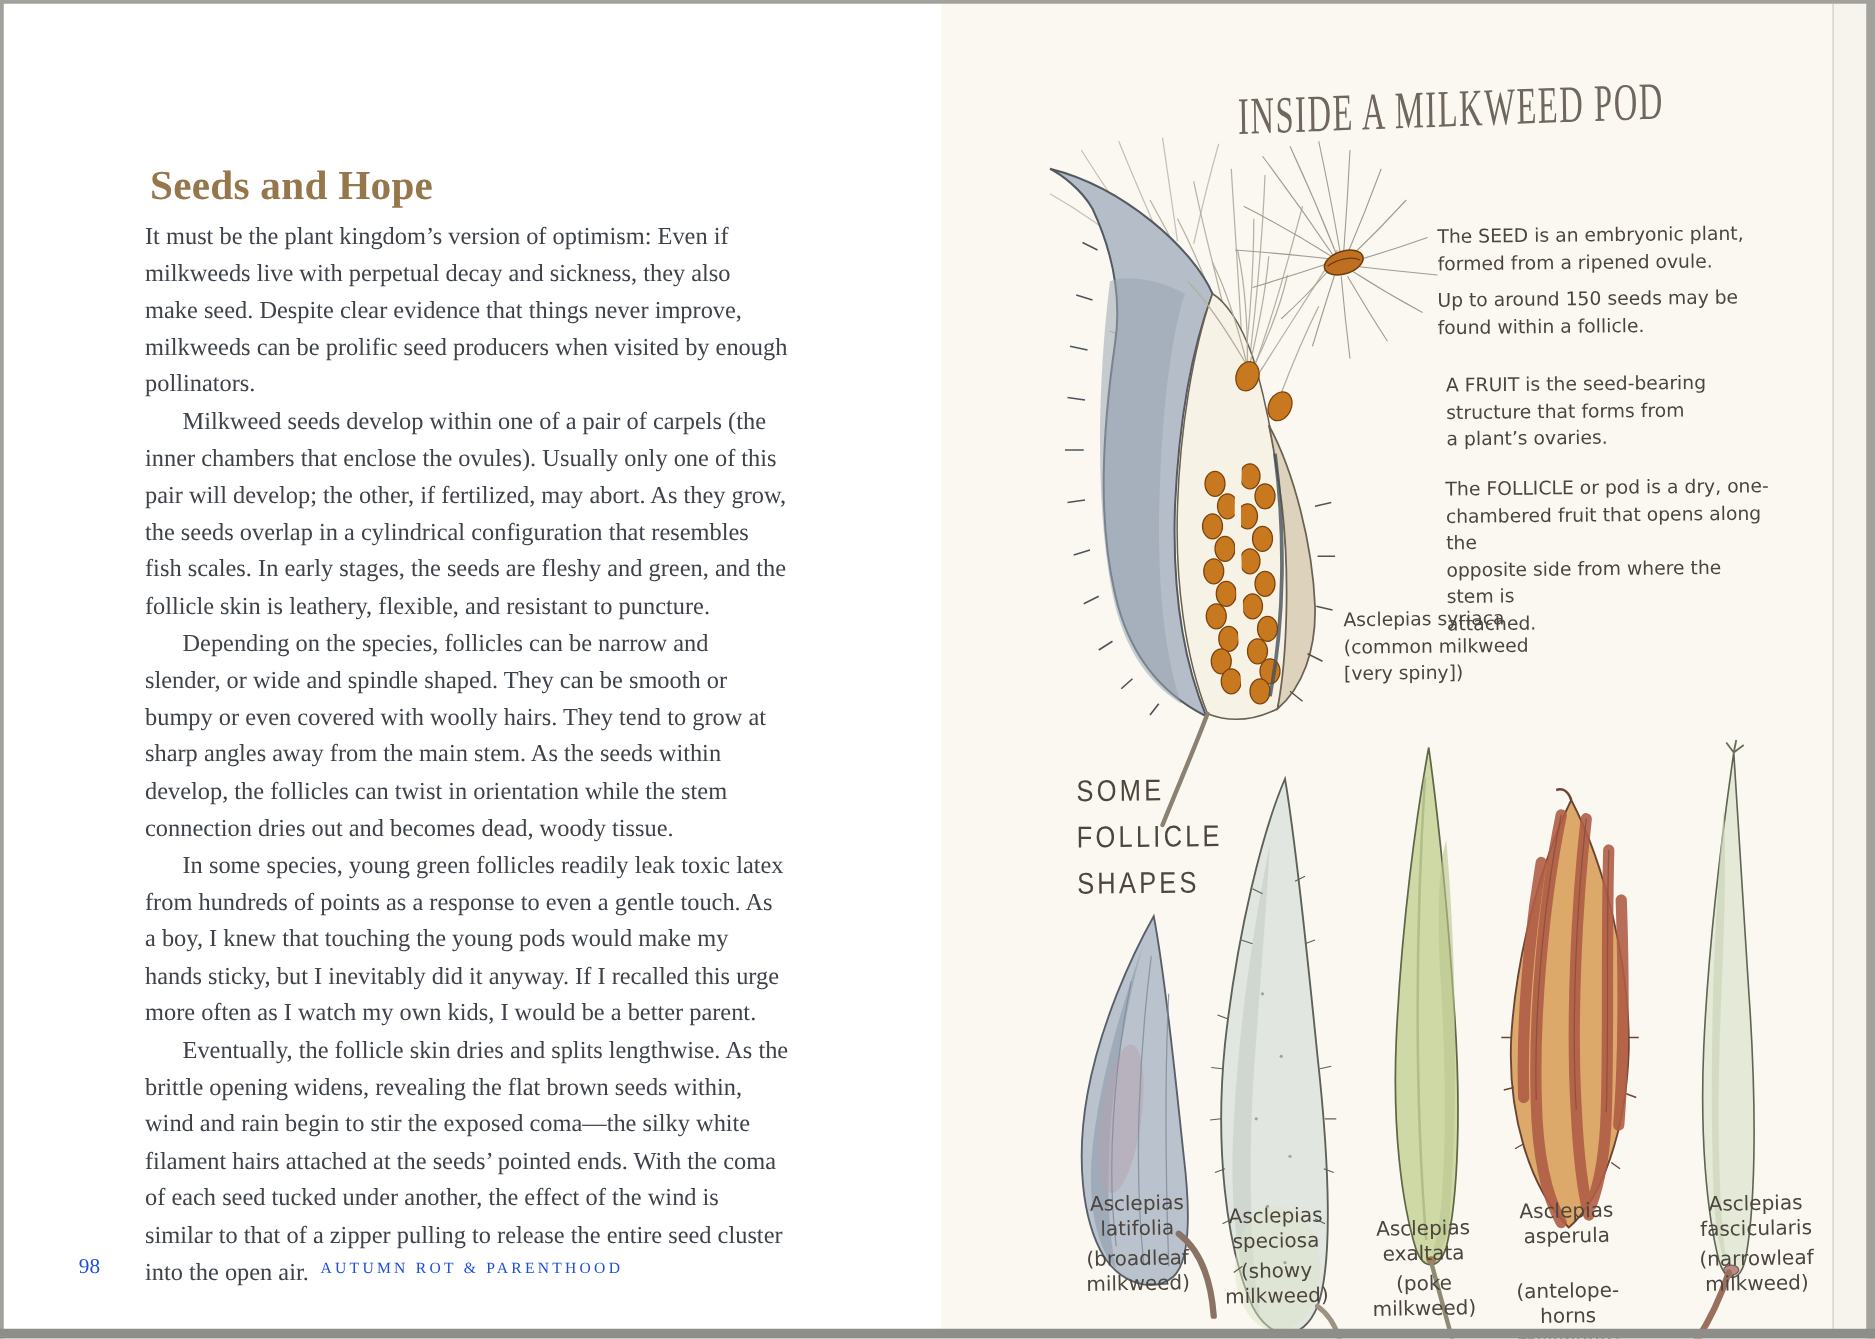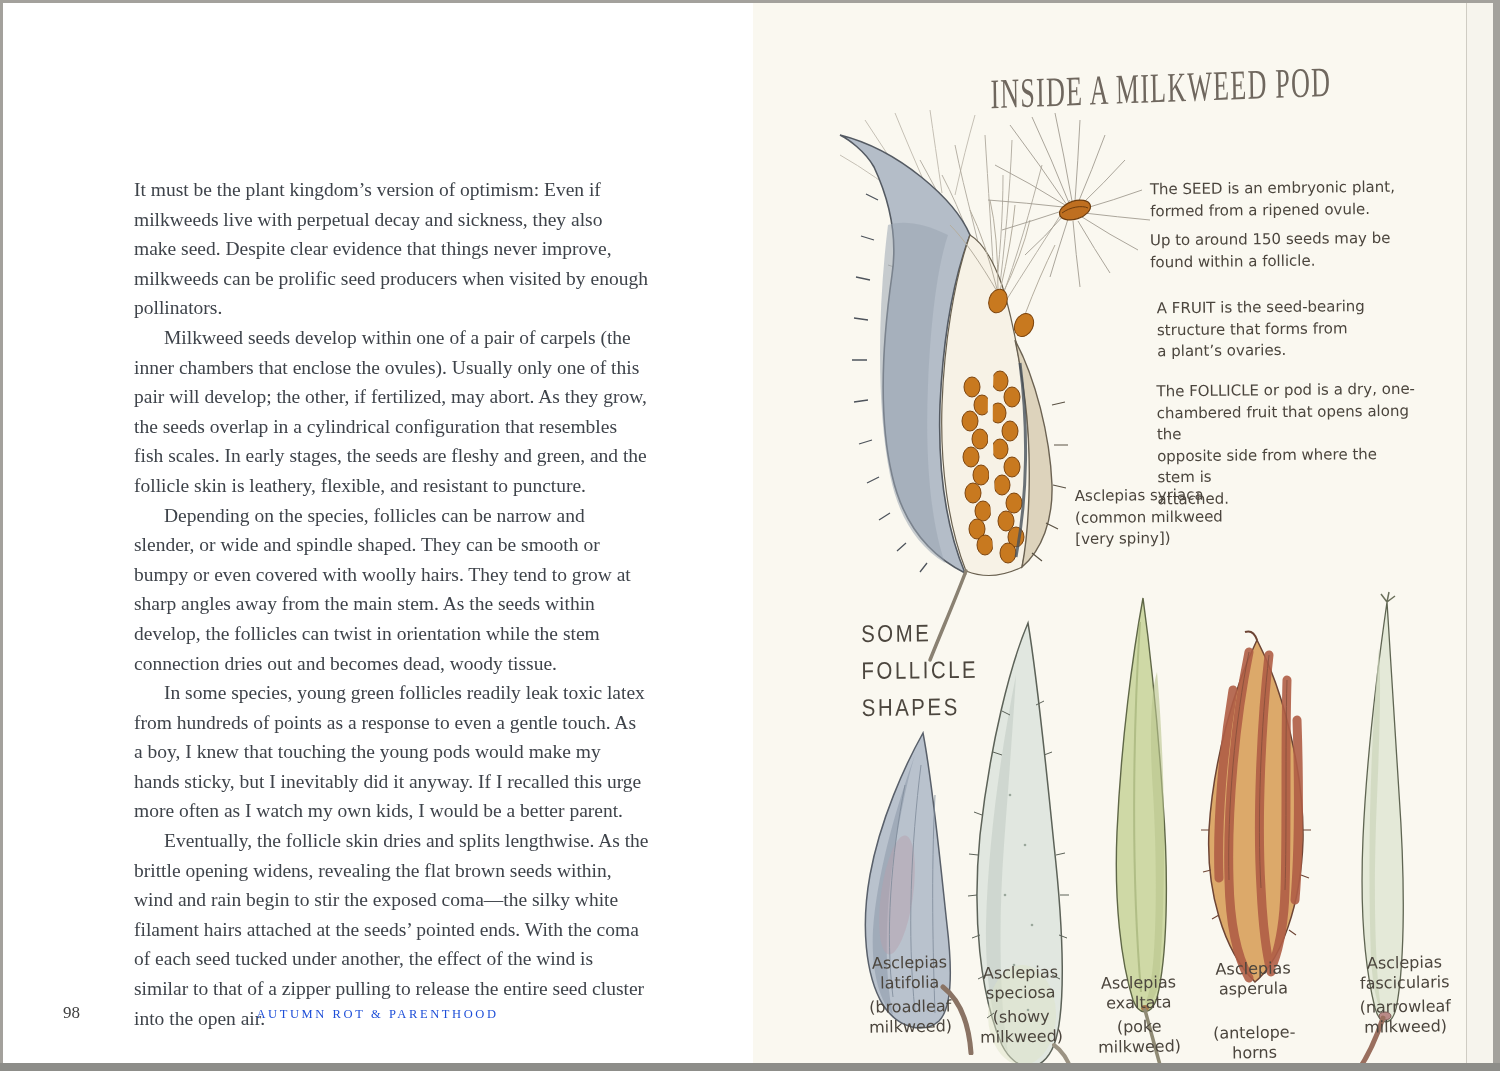--- a/index.html
+++ b/index.html
@@ -16,27 +16,27 @@
   .page-stack{position:absolute;left:1466px;top:3px;width:27px;height:1060px;
     background:#f6f4ed;border-left:1px solid #cfccc3;}
   
   .page-left{position:absolute;left:3px;top:3px;width:750px;height:1060px;background:#ffffff;}
   .chapter-title{
     position:absolute;left:117px;top:128px;width:520px;margin:0;
     font-family:"Liberation Serif",serif;font-weight:bold;
     font-size:33px;color:#96774b;letter-spacing:.2px;
   }
   .body-text{
-    position:absolute;left:131px;top:172px;width:515px;
+    position:absolute;left:113px;top:172px;width:515px;
     font-size:19.5px;line-height:29.6px;color:#3e434a;text-align:left;
   }
   .body-text p{margin:0;}
   .body-text p.indent{text-indent:30px;font-family:Liberation Serif, serif;}
   .page-number{
-    position:absolute;left:60px;top:1000px;font-size:17px;color:#404040;
+    position:absolute;left:60px;top:1000px;font-size:17px;color:#1d4ed8;
   }
   .running-footer{
     position:absolute;left:117px;top:1004px;width:515px;text-align:center;
     font-size:12.5px;letter-spacing:2.6px;color:#1d4ed8;
   }
   
   .page-right{position:absolute;left:753px;top:3px;width:713px;height:1060px;background:#faf8f0;}
   .illus-title{
     position:absolute;left:150px;top:62px;width:460px;text-align:center;
     font-family:"Liberation Serif",serif;font-size:42px;color:#6f675e;
@@ -67,20 +67,21 @@
   .pod-label .common{margin-top:4px;}
   .figure-svg{position:absolute;}
   svg{display:block;}
 </style>
 </head>
 <body>
 
 <div class="spread">
 
   <div class="page-left">
+    <h1 class="chapter-title">Seeds and Hope</h1>
     <div class="body-text">
       <p>It must be the plant kingdom’s version of optimism: Even if milkweeds live with perpetual decay and sickness, they also make seed. Despite clear evidence that things never improve, milkweeds can be prolific seed producers when visited by enough pollinators.</p>
       <p class="indent">Milkweed seeds develop within one of a pair of carpels (the inner chambers that enclose the ovules). Usually only one of this pair will develop; the other, if fertilized, may abort. As they grow, the seeds overlap in a cylindrical configuration that resembles fish scales. In early stages, the seeds are fleshy and green, and the follicle skin is leathery, flexible, and resistant to puncture.</p>
       <p class="indent">Depending on the species, follicles can be narrow and slender, or wide and spindle shaped. They can be smooth or bumpy or even covered with woolly hairs. They tend to grow at sharp angles away from the main stem. As the seeds within develop, the follicles can twist in orientation while the stem connection dries out and becomes dead, woody tissue.</p>
       <p class="indent">In some species, young green follicles readily leak toxic latex from hundreds of points as a response to even a gentle touch. As a boy, I knew that touching the young pods would make my hands sticky, but I inevitably did it anyway. If I recalled this urge more often as I watch my own kids, I would be a better parent.</p>
       <p class="indent">Eventually, the follicle skin dries and splits lengthwise. As the brittle opening widens, revealing the flat brown seeds within, wind and rain begin to stir the exposed coma—the silky white filament hairs attached at the seeds’ pointed ends. With the coma of each seed tucked under another, the effect of the wind is similar to that of a zipper pulling to release the entire seed cluster into the open air.</p>
     </div>
     <div class="page-number">98</div>
     <div class="running-footer">AUTUMN ROT &amp; PARENTHOOD</div>
   </div>

